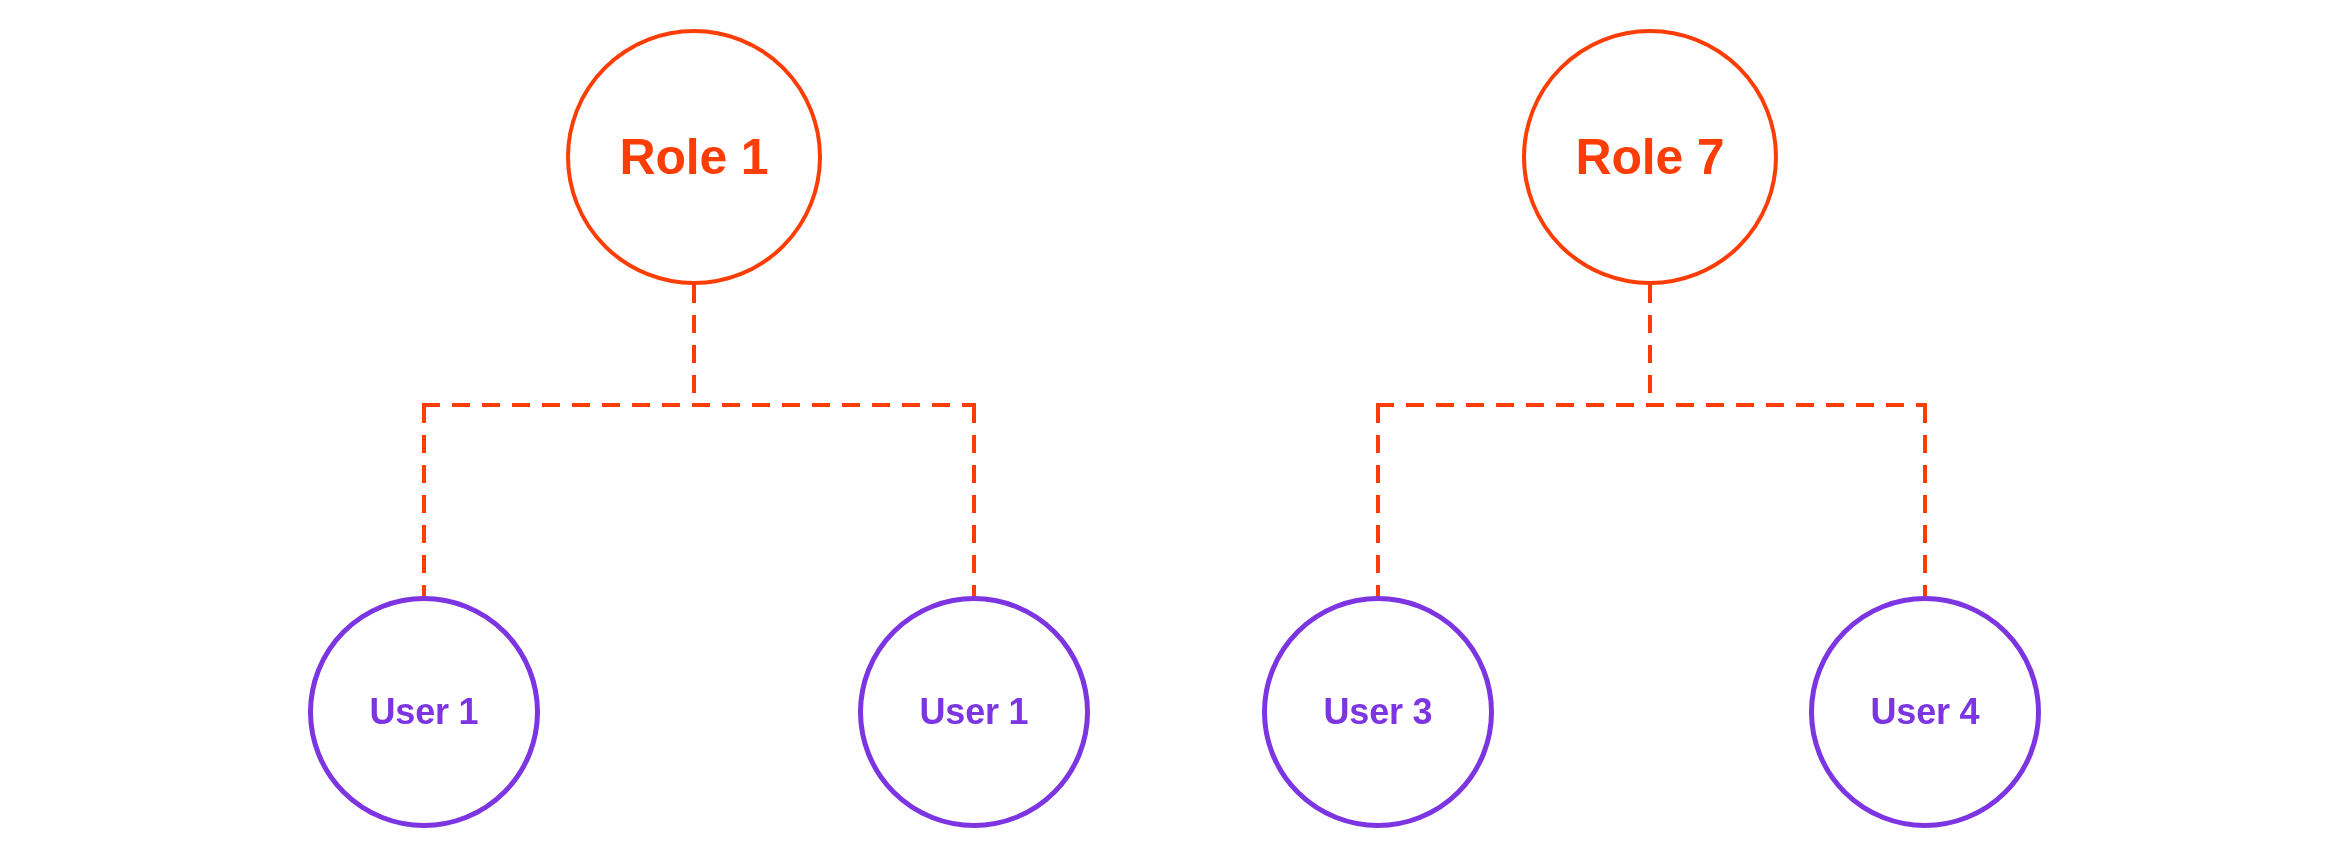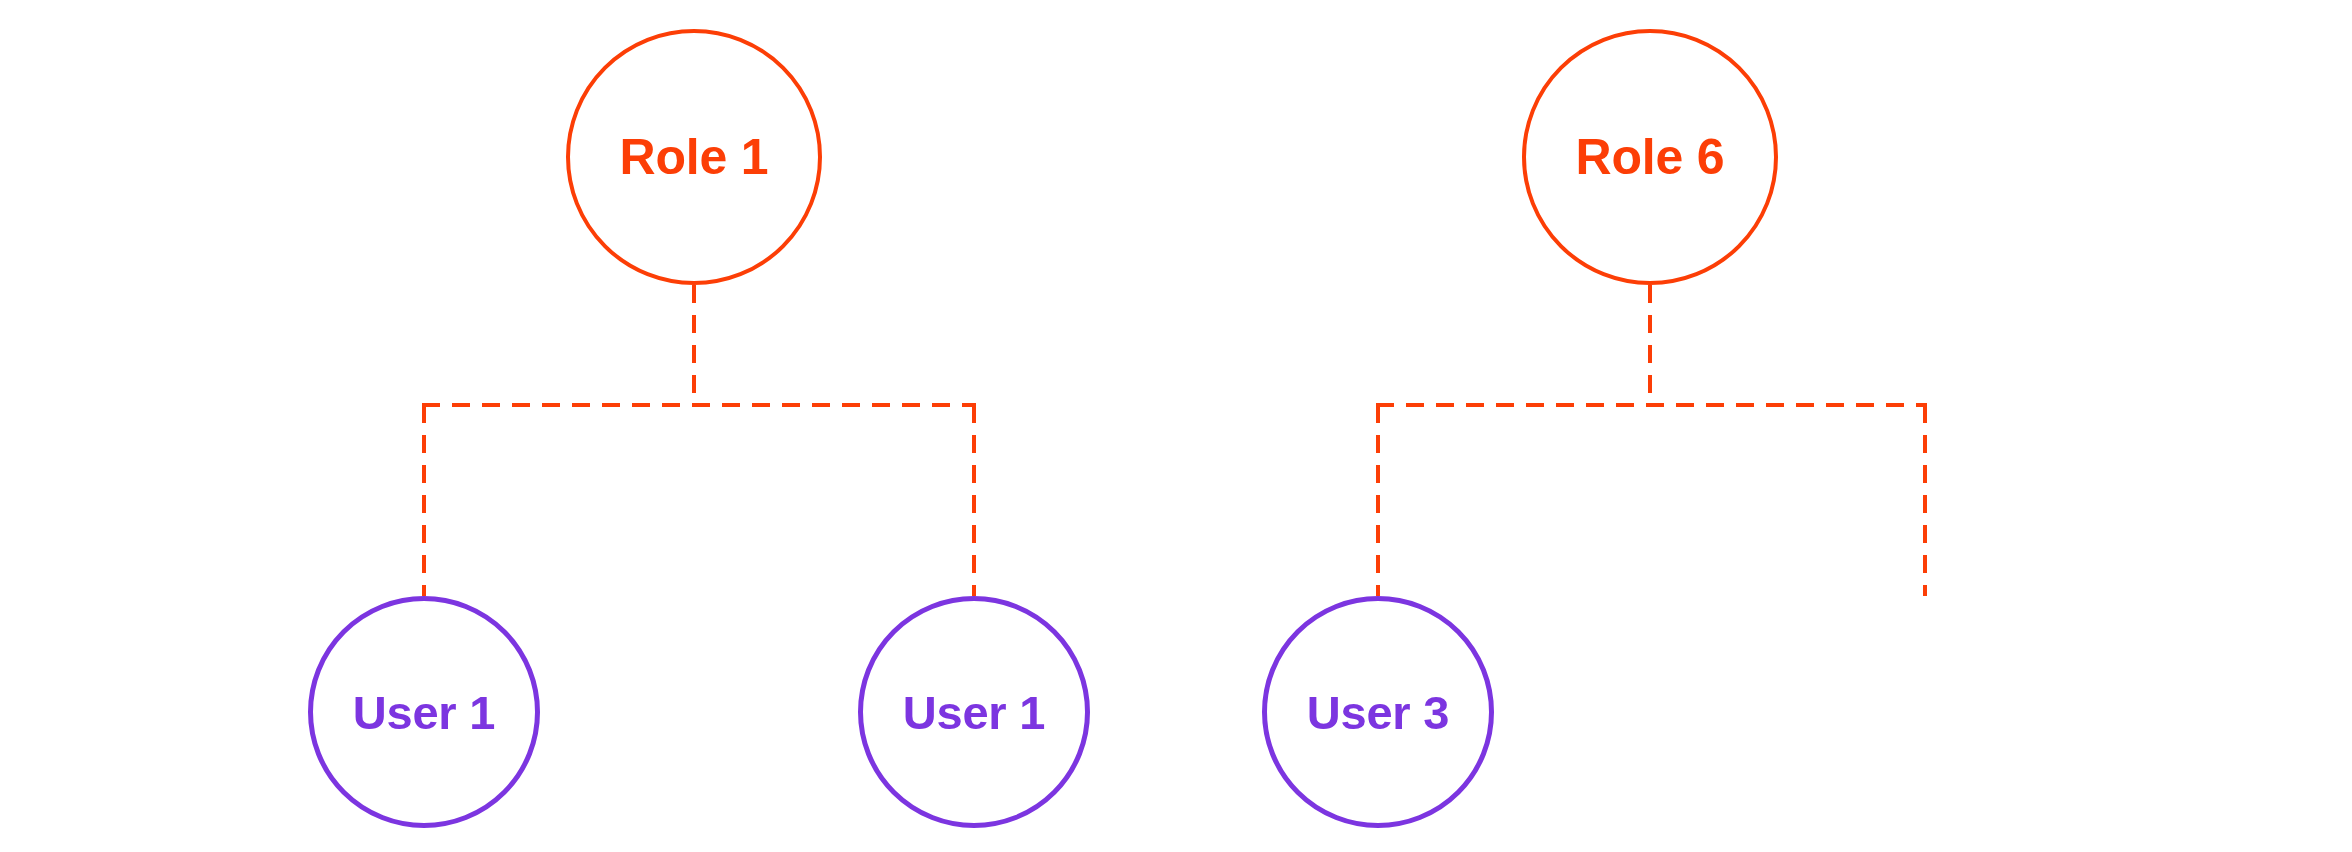--- a/index.html
+++ b/index.html
@@ -47,21 +47,21 @@
     color: #fc3e06;
     font-size: 50px;
     font-weight: bold;
     letter-spacing: -0.2px;
   }
   .node-user {
     width: 232px;
     height: 232px;
     border: 5px solid #7c35e0;
     color: #7c35e0;
-    font-size: 47px;
+    font-size: 36px;
     font-weight: bold;
     letter-spacing: -0.2px;
   }
   .node-label {
     display: block;
     pointer-events: none;
   }
 </style>
 </head>
 <body>
@@ -76,26 +76,29 @@
       <line x1="1650" y1="285" x2="1650" y2="405" stroke="#fc3e06" stroke-width="4" stroke-dasharray="18 12" stroke-linecap="butt"></line>
       <line x1="1376" y1="405" x2="1927" y2="405" stroke="#fc3e06" stroke-width="4" stroke-dasharray="18 12" stroke-linecap="butt"></line>
       <line x1="1378" y1="405" x2="1378" y2="596" stroke="#fc3e06" stroke-width="4" stroke-dasharray="18 12" stroke-linecap="butt"></line>
       <line x1="1925" y1="405" x2="1925" y2="596" stroke="#fc3e06" stroke-width="4" stroke-dasharray="18 12" stroke-linecap="butt"></line>
     </svg>
 
   <div class="node node-role" style="left: 566px; top: 29px; width: 256px; height: 256px;">
     <span class="node-label">Role 1</span>
   </div>
   <div class="node node-role" style="left: 1522px; top: 29px; width: 256px; height: 256px;">
-    <span class="node-label">Role 6</span>
+    <span class="node-label">Role 7</span>
   </div>
 
   <div class="node node-user" style="left: 308px; top: 596px; width: 232px; height: 232px;">
     <span class="node-label">User 1</span>
   </div>
   <div class="node node-user" style="left: 858px; top: 596px; width: 232px; height: 232px;">
     <span class="node-label">User 1</span>
   </div>
   <div class="node node-user" style="left: 1262px; top: 596px; width: 232px; height: 232px;">
     <span class="node-label">User 3</span>
   </div>
+  <div class="node node-user" style="left: 1809px; top: 596px; width: 232px; height: 232px;">
+    <span class="node-label">User 4</span>
+  </div>
 
 </div>
 
 </body></html>

